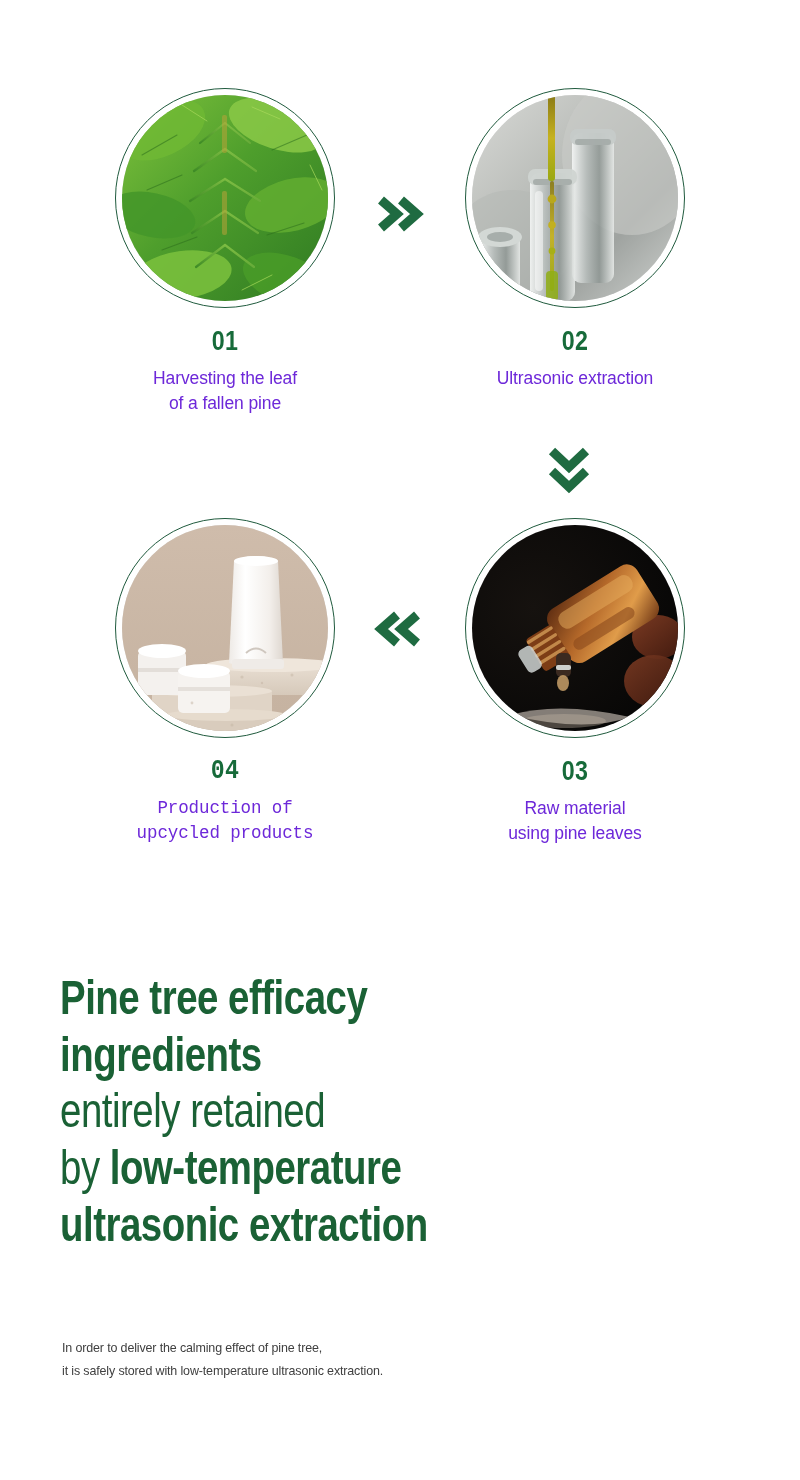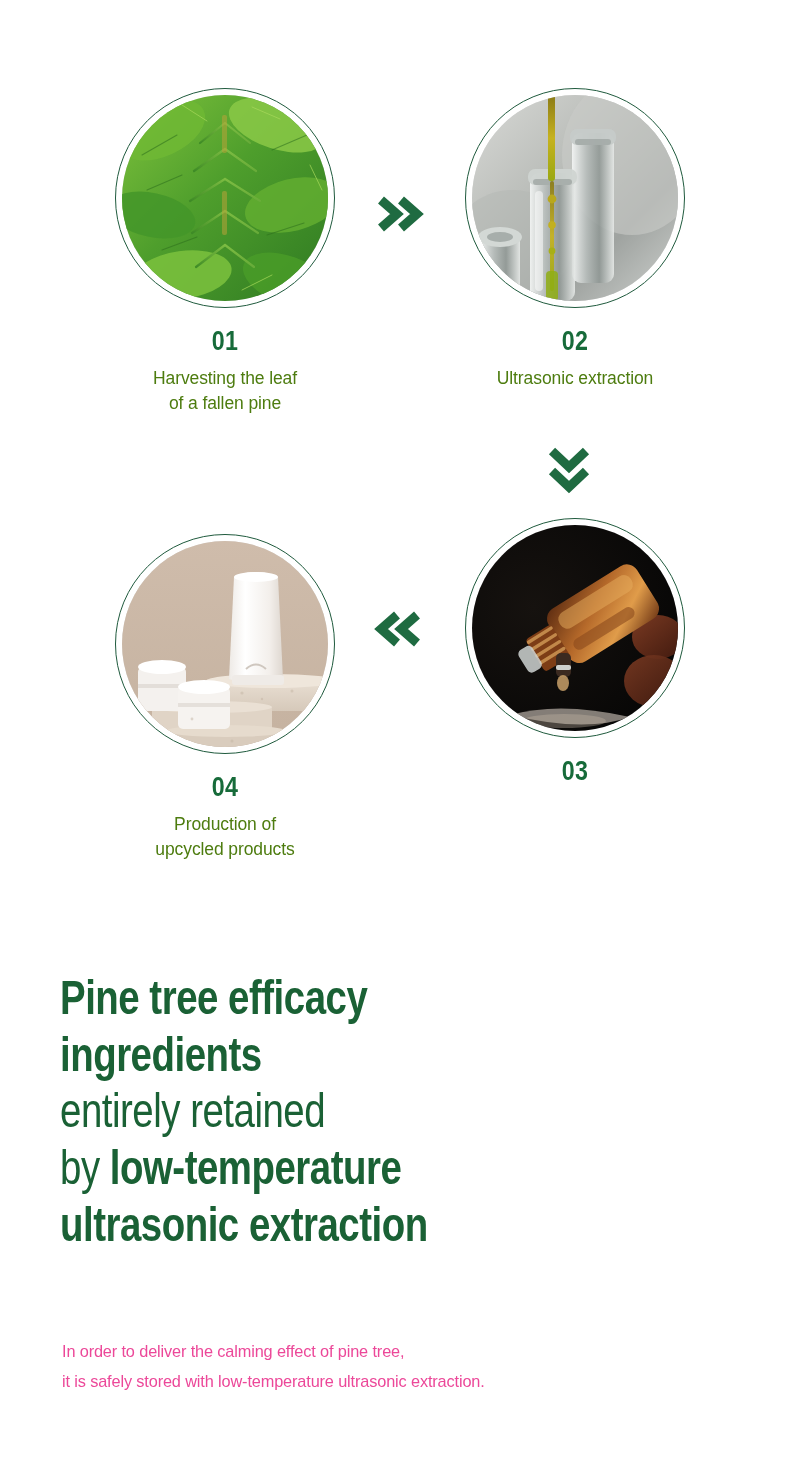--- a/index.html
+++ b/index.html
@@ -26,21 +26,21 @@
     height: 930px;
   }
 
   .step {
     position: absolute;
     width: 300px;
     text-align: center;
   }
   .step-a { left: 75px;  top: 88px; }
   .step-b { left: 425px; top: 88px; }
-  .step-c { left: 75px;  top: 534px; }
+  .step-c { left: 75px;  top: 518px; font-family: Liberation Mono, monospace; }
   .step-d { left: 425px; top: 518px; }
 
   .circle-wrap {
     position: relative;
     width: 220px;
     height: 220px;
     margin: 0 auto;
   }
   
   .ring {
@@ -71,21 +71,21 @@
     letter-spacing: 0.5px;
     color: #176b3a;
     line-height: 1;
     font-stretch: condensed;
     transform: scaleX(0.86);
   }
   .step-label {
     margin-top: 11px;
     font-size: 17.5px;
     line-height: 1.42;
-    color: #4d7c0f;
+    color: #6d28d9;
     letter-spacing: -0.1px;
   }
 
   
   .chev {
     position: absolute;
     color: #1f6b41;
   }
   .chev-right { left: 371px; top: 186px; }
   .chev-down  { left: 541px; top: 441px; }
@@ -109,23 +109,23 @@
     transform-origin: left center;
   }
   .hl-line { transform: scaleX(0.80); }
 
   
   .body-copy {
     position: absolute;
     left: 62px;
     top: 1337px;
     width: 700px;
-    font-size: 17px;
+    font-size: 13px;
     line-height: 1.75;
-    color: #ec4899;
+    color: #404040;
     letter-spacing: -0.15px;
   }
   .body-copy span { display: block; transform: scaleX(0.96); transform-origin: left center; }
 </style>
 </head>
 <body>
 
 <div class="process">
 
   <div class="step step-a">
@@ -361,20 +361,24 @@
             <ellipse cx="91" cy="158" rx="6" ry="8" fill="#c9a16a" opacity="0.85"></ellipse>
           </g>
 
           <path d="M38 190 q50 -14 120 2 q-44 16 -120 -2 z" fill="#e8ddd2" opacity="0.55"></path>
           <ellipse cx="92" cy="196" rx="42" ry="7" fill="#c9b9a8" opacity="0.35"></ellipse>
         </svg>
       </div>
       <div class="ring"></div>
     </div>
     <div class="step-num">03</div>
+    <div class="step-label">
+      <span>Raw material</span><br>
+      <span>using pine leaves</span>
+    </div>
   </div>
 
   <div class="chev chev-right">
     <svg width="56" height="56" viewBox="0 0 56 56" xmlns="http://www.w3.org/2000/svg">
       <g fill="none" stroke="#1f6b41" stroke-width="9" stroke-linecap="butt" stroke-linejoin="miter">
         <polyline points="10,14 26,28 10,42"></polyline>
         <polyline points="30,14 46,28 30,42"></polyline>
       </g>
     </svg>
   </div>

